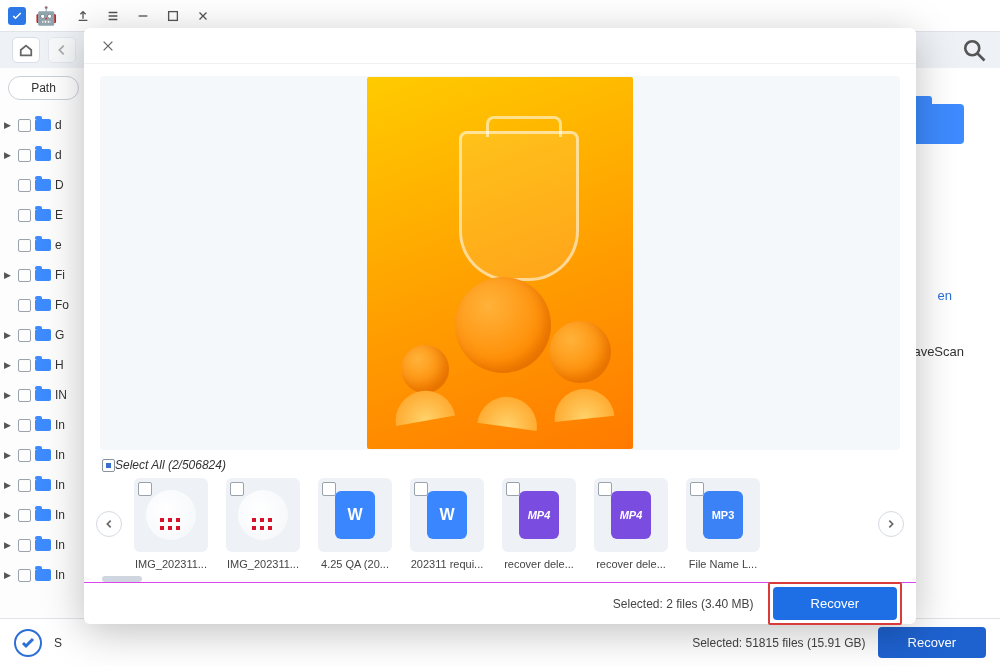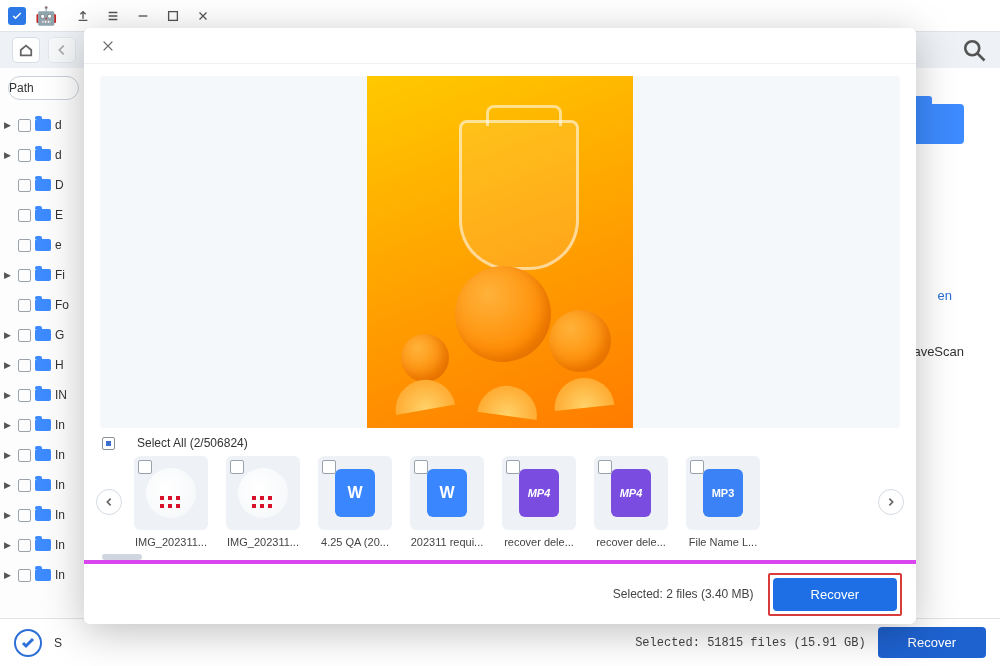--- a/index.html
+++ b/index.html
@@ -19,39 +19,39 @@
 .toolbar .nav-btn { width: 28px; height: 26px; background: #fff; border: 1px solid #d8dee6; border-radius: 5px; display: flex; align-items: center; justify-content: center; cursor: pointer; }
 .toolbar .nav-btn svg { width: 14px; height: 14px; stroke: #666; fill: none; stroke-width: 2; }
 .toolbar .filler { flex: 1; }
 .toolbar .search-btn { width: 28px; height: 26px; display: flex; align-items: center; justify-content: center; cursor: pointer; }
 
 
 .main { display: flex; height: calc(100% - 32px - 36px - 48px); }
 
 
 .sidebar { width: 88px; background: #fdfdfe; border-right: 1px solid #e6eaef; padding-top: 8px; }
-.path-btn { margin: 0 8px 10px 8px; padding: 4px 0; border: 1px solid #c9d0d9; border-radius: 12px; font-size: 12px; color: #333; background: #fff; cursor: pointer; }
+.path-btn { margin: 0 8px 10px 8px; padding: 4px 0; border: 1px solid #c9d0d9; border-radius: 12px; text-align: center; font-size: 12px; color: #333; background: #fff; cursor: pointer; }
 .tree-item { display: flex; align-items: center; height: 30px; padding-left: 4px; font-size: 12px; color: #333; cursor: pointer; white-space: nowrap; overflow: hidden; }
 .tree-item .caret { width: 10px; font-size: 9px; color: #555; }
 .tree-item .chk { width: 13px; height: 13px; border: 1px solid #9aa2ac; border-radius: 2px; margin: 0 4px; flex-shrink: 0; }
 .tree-item .folder { width: 16px; height: 12px; background: #3d8bff; border-radius: 2px; margin-right: 4px; flex-shrink: 0; position: relative; }
 .tree-item .folder::before { content: ""; position: absolute; top: -3px; left: 0; width: 7px; height: 3px; background: #3d8bff; border-radius: 2px 2px 0 0; }
 
 
 .right-panel { flex: 1; background: #fff; position: relative; }
 .big-folder { position: absolute; right: 36px; top: 36px; width: 54px; height: 40px; background: #3d8bff; border-radius: 4px; }
 .big-folder::before { content:""; position:absolute; top:-8px; left:0; width:22px; height:8px; background:#3d8bff; border-radius:3px 3px 0 0; }
 .open-label { position: absolute; right: 48px; top: 220px; font-size: 13px; color: #2c6fd6; }
 .savescan-label { position: absolute; right: 36px; top: 276px; font-size: 13px; color: #333; }
 
 
 .bottombar { position: absolute; bottom: 0; left: 0; right: 0; height: 48px; background: #fff; border-top: 1px solid #e0e4e9; display: flex; align-items: center; padding: 0 14px; gap: 12px; }
 .bottombar .check-circle { width: 28px; height: 28px; border: 2px solid #2c6fd6; border-radius: 50%; display: flex; align-items: center; justify-content: center; }
 .bottombar .check-circle svg { width: 16px; height: 16px; stroke: #2c6fd6; stroke-width: 3; fill: none; }
-.bottombar .sel-text { font-size: 12px; color: #444; margin-left: auto; font-family: Liberation Mono, monospace; }
+.bottombar .sel-text { font-size: 12px; color: #444; margin-left: auto; }
 .bottombar .recover-btn-bg { background: #1e62d0; color: #fff; padding: 8px 30px; border-radius: 4px; font-size: 13px; cursor: pointer; }
 
 
 .modal { position: absolute; top: 28px; left: 84px; right: 84px; bottom: 42px; background: #fff; border-radius: 6px; box-shadow: 0 8px 40px rgba(0,0,0,0.25); display: flex; flex-direction: column; z-index: 10; }
 .modal-header { height: 36px; display: flex; align-items: center; padding: 0 14px; border-bottom: 1px solid #eef0f3; }
 .modal-title { font-size: 12px; color: #555; flex: 1; }
 .modal-close { width: 20px; height: 20px; cursor: pointer; display: flex; align-items: center; justify-content: center; color: #666; }
 
 .preview-area { flex: 1; background: #f5f8fb; margin: 12px 16px 8px 16px; border-radius: 4px; display: flex; align-items: center; justify-content: center; overflow: hidden; }
 .preview-img { width: 266px; height: 372px; background: linear-gradient(160deg, #ffcb00 0%, #ff9a00 60%, #ff7a00 100%); border-radius: 2px; position: relative; overflow: hidden; }
@@ -59,21 +59,21 @@
 .jar::before { content:""; position:absolute; top:-18px; left:24px; width:70px; height:18px; border:3px solid rgba(255,255,255,0.55); border-bottom:none; border-radius: 8px 8px 0 0; }
 .orange { position: absolute; border-radius: 50%; background: radial-gradient(circle at 35% 30%, #ffb23a, #ff8a00 70%); box-shadow: inset -6px -6px 12px rgba(180,70,0,0.35); }
 .o1 { width: 96px; height: 96px; top: 200px; left: 88px; }
 .o2 { width: 62px; height: 62px; top: 244px; left: 182px; }
 .o3 { width: 48px; height: 48px; top: 268px; left: 34px; }
 .slice { position: absolute; width: 60px; height: 30px; background: radial-gradient(circle at 50% 100%, #ffd36b, #ff9b1a); border-radius: 60px 60px 0 0; }
 .s1 { bottom: 28px; left: 26px; transform: rotate(-10deg); }
 .s2 { bottom: 22px; left: 112px; transform: rotate(8deg); }
 .s3 { bottom: 30px; left: 186px; transform: rotate(-6deg); }
 
-.selectall-row { display: flex; align-items: center; padding: 0 18px 6px 18px; font-size: 12px; color: #333; gap: 22px; }
+.selectall-row { display: flex; align-items: center; padding: 0 18px 6px 18px; font-size: 12px; color: #333; gap: 0; font-style: italic; }
 .selectall-row .chk { width: 13px; height: 13px; border: 1px solid #8a929c; border-radius: 2px; background: #fff; position: relative; cursor: pointer; }
 .selectall-row .chk::after { content:""; position:absolute; top:3px; left:3px; width:5px; height:5px; background:#3a6fcf; }
 
 .thumb-strip { display: flex; align-items: center; padding: 0 12px; gap: 10px; }
 .nav-circle { width: 26px; height: 26px; border: 1px solid #d4dae2; border-radius: 50%; background:#fff; display: flex; align-items: center; justify-content: center; cursor: pointer; flex-shrink:0; }
 .nav-circle svg { width: 10px; height: 10px; stroke: #666; stroke-width: 2; fill: none; }
 .thumbs { flex: 1; display: flex; gap: 14px; overflow: hidden; }
 .thumb-col { width: 78px; display: flex; flex-direction: column; align-items: center; gap: 6px; }
 .thumb { width: 74px; height: 74px; background: #eef2f7; border-radius: 6px; position: relative; display: flex; align-items: center; justify-content: center; }
 .thumb.selected { outline: 2px solid #3d8bff; }
@@ -86,21 +86,21 @@
 .tv-orange { width: 50px; height: 66px; background: linear-gradient(160deg,#ffcb00,#ff8a00); border-radius: 3px; }
 .tv-cherry { width: 50px; height: 50px; background: radial-gradient(circle at 40% 40%, #fff, #f4f6f9); border-radius: 50%; position: relative; }
 .tv-cherry::after { content:""; position:absolute; bottom:8px; left:12px; width:26px; height:16px; background: radial-gradient(circle, #d6122a 38%, transparent 40%) 0 0/8px 8px; }
 .tv-doc { width: 40px; height: 48px; border-radius: 6px; display:flex; align-items:center; justify-content:center; color:#fff; font-size:16px; font-weight:700; }
 .tv-doc.w { background: #3a86ff; }
 .tv-doc.mp4 { background: #7a4de0; font-size: 11px; font-style: italic; }
 .tv-doc.mp3 { background: #3b82f6; font-size: 11px; }
 
 .thumb-scroll { height: 6px; width: 40px; background: #cfd6df; border-radius: 3px; margin: 6px 0 0 18px; }
 
-.modal-footer { height: 64px; display: flex; align-items: center; justify-content: flex-end; padding: 0 14px; gap: 14px; border-top: 4px solid #d946ef; }
+.modal-footer { height: 42px; display: flex; align-items: center; justify-content: flex-end; padding: 0 14px; gap: 14px; border-top: 1px solid #d946ef; }
 .modal-footer .sel { font-size: 12px; color: #444; }
 .recover-wrap { border: 2px solid #d93a3a; padding: 3px; border-radius: 2px; }
 .recover-btn { background: #1e6fe6; color: #fff; padding: 9px 38px; border-radius: 4px; font-size: 13px; cursor: pointer; text-align:center; }
 </style>
 </head>
 <body>
 
 <div class="titlebar">
   <div class="logo">
     <svg viewBox="0 0 16 16">

